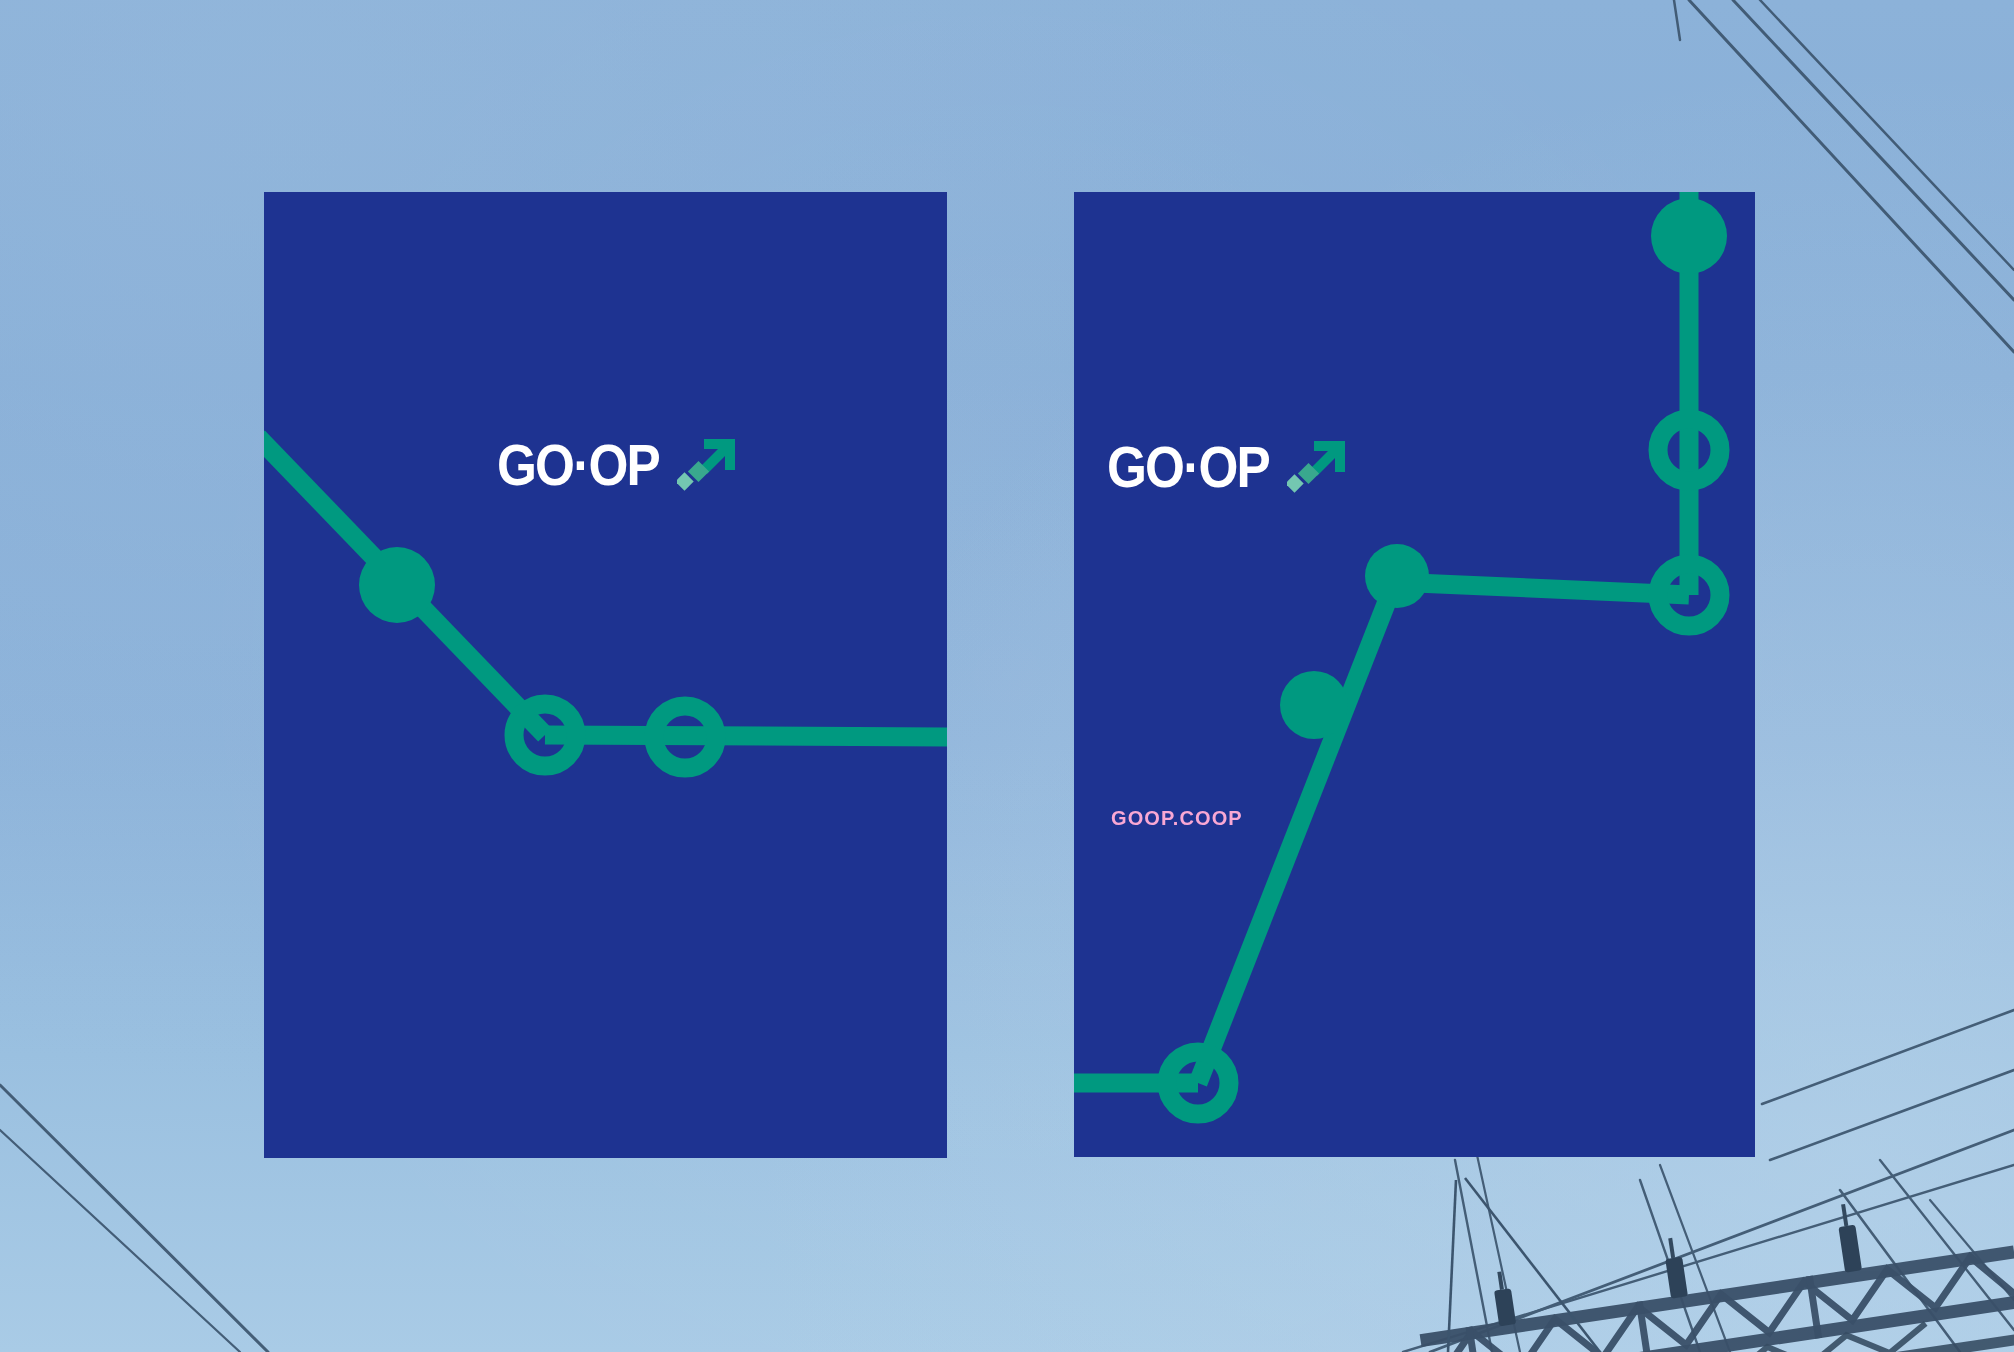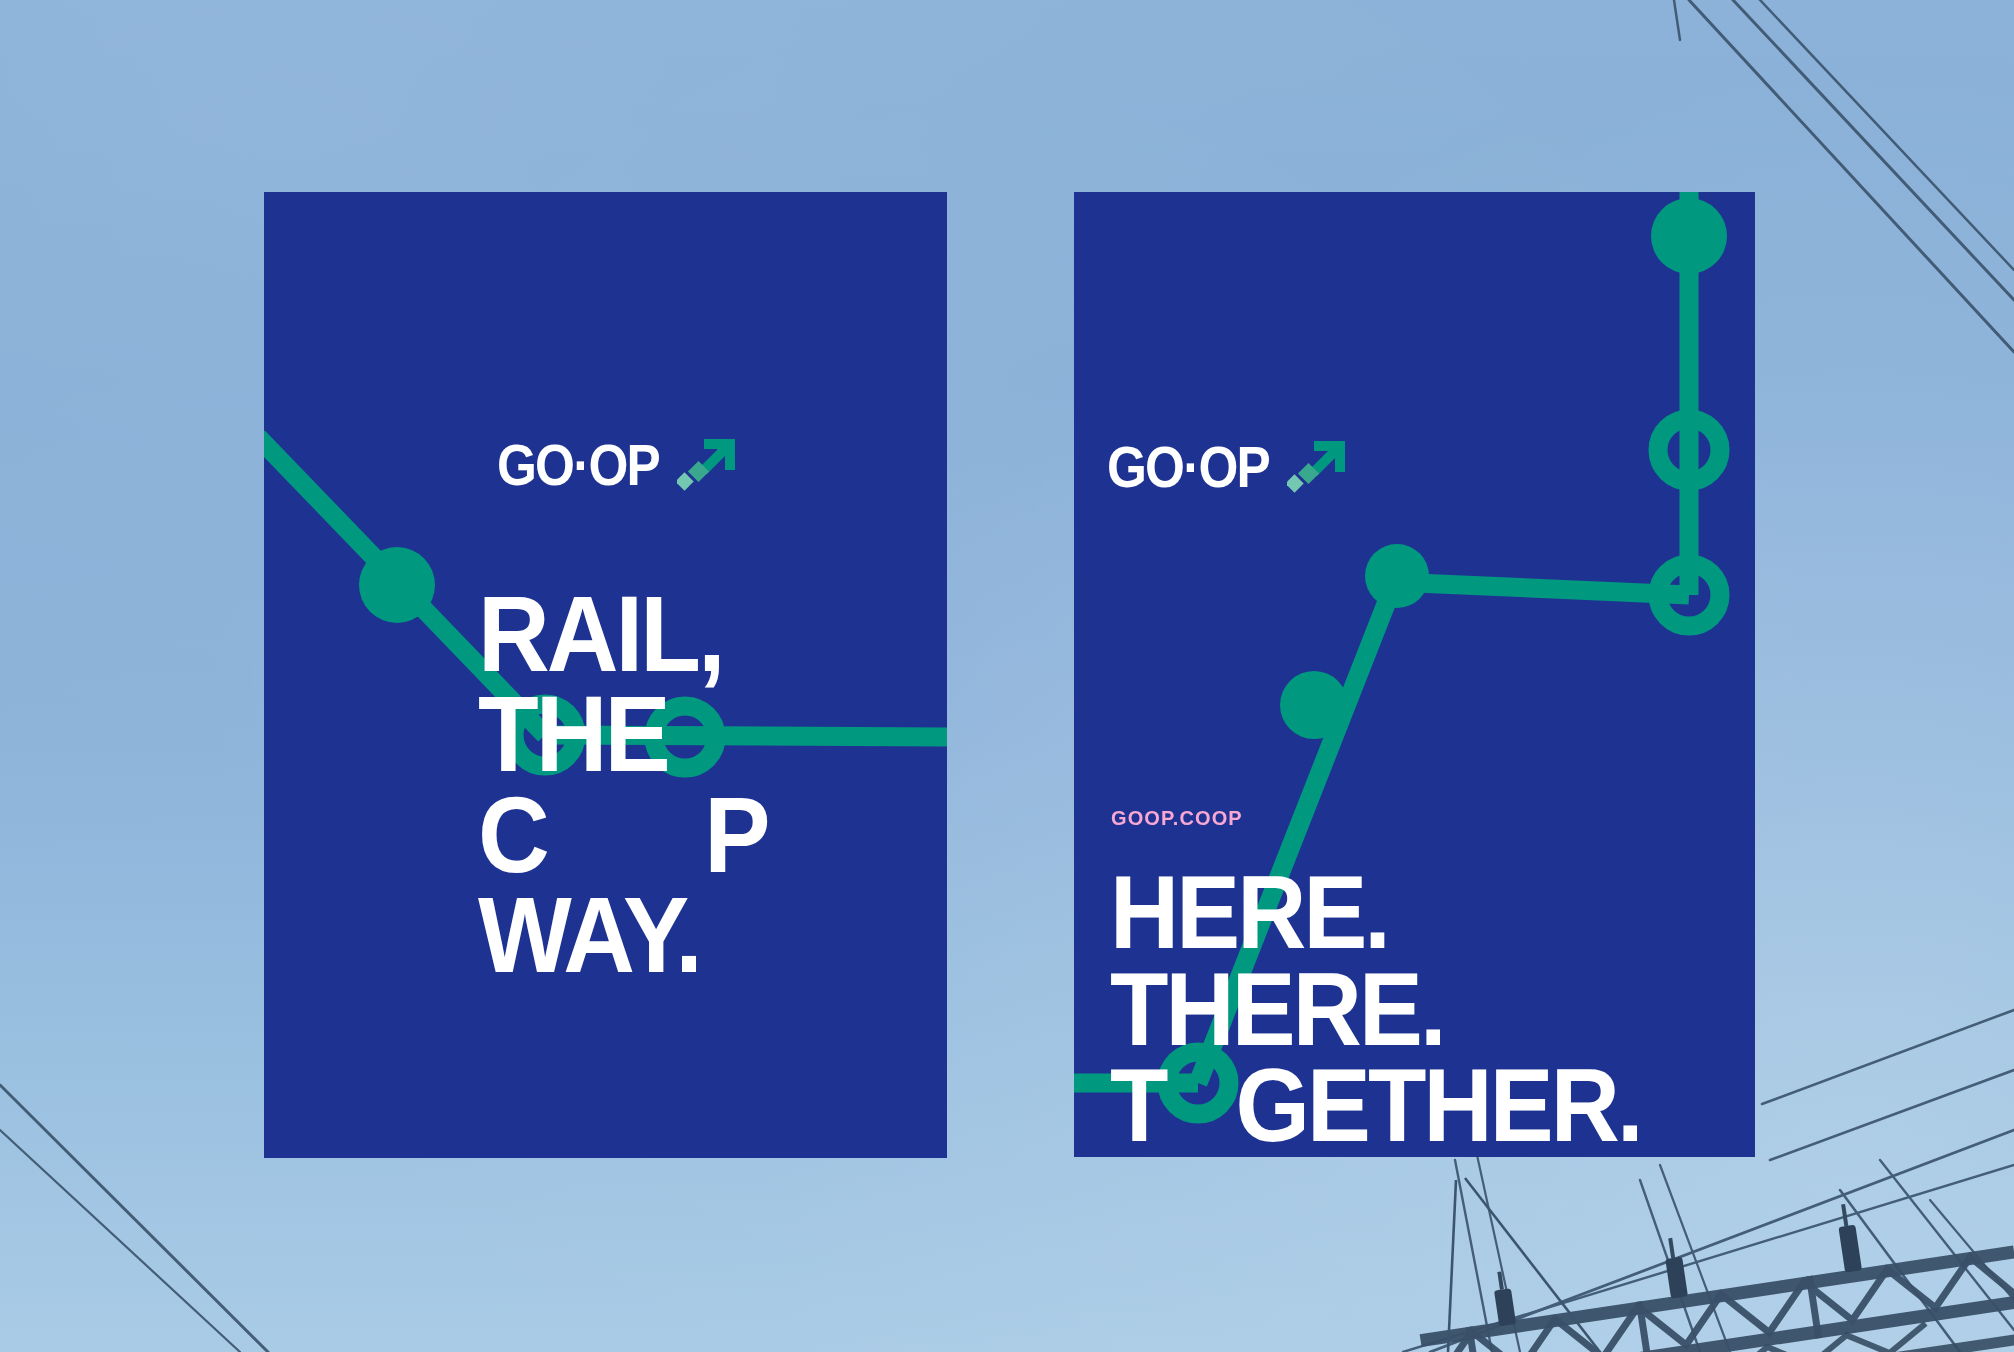--- a/index.html
+++ b/index.html
@@ -193,28 +193,20 @@
 
     <div class="logo" id="logo-left">
       <span class="logo-word">GO·OP</span>
       <svg class="logo-arrow" width="62" height="58" viewBox="0 0 62 58">
         <path d="M58 2 L58 33 L48 33 L48 19 L30 37 L23 30 L41 12 L27 12 L27 2 Z" fill="#009980"></path>
         <rect x="14" y="27" width="15" height="15" transform="rotate(45 21.5 34.5)" fill="#39a88e"></rect>
         <rect x="1" y="38" width="13" height="13" transform="rotate(45 7.5 44.5)" fill="#74c7b1"></rect>
       </svg>
     </div>
 
-    <div class="headline" id="headline-left">
-      <span class="hl-line">RAIL,</span>
-      <span class="hl-line">THE</span>
-      <span class="hl-line" style="letter-spacing:0;">
-        <span>C</span><span class="hl-gap">OO</span><span>P</span>
-      </span>
-      <span class="hl-line">WAY.</span>
-    </div>
 
   </div>
 
   <div class="poster" id="poster-right">
 
     <svg class="poster-route" viewBox="0 0 681 965">
       <g stroke="#009980" stroke-width="19" fill="none" stroke-linecap="butt">
 
         <path d="M-6 891 L124 891"></path>
 
@@ -241,22 +233,15 @@
       <span class="logo-word">GO·OP</span>
       <svg class="logo-arrow" width="62" height="58" viewBox="0 0 62 58">
         <path d="M58 2 L58 33 L48 33 L48 19 L30 37 L23 30 L41 12 L27 12 L27 2 Z" fill="#009980"></path>
         <rect x="14" y="27" width="15" height="15" transform="rotate(45 21.5 34.5)" fill="#39a88e"></rect>
         <rect x="1" y="38" width="13" height="13" transform="rotate(45 7.5 44.5)" fill="#74c7b1"></rect>
       </svg>
     </div>
 
     <div class="url" id="url-right">GOOP.COOP</div>
 
-    <div class="headline" id="headline-right">
-      <span class="hl-line">HERE.</span>
-      <span class="hl-line">THERE.</span>
-      <span class="hl-line">
-        <span>T</span><span class="hl-gap">O</span><span>GETHER.</span>
-      </span>
-    </div>
   </div>
 
 </div>
 
 </body></html>

